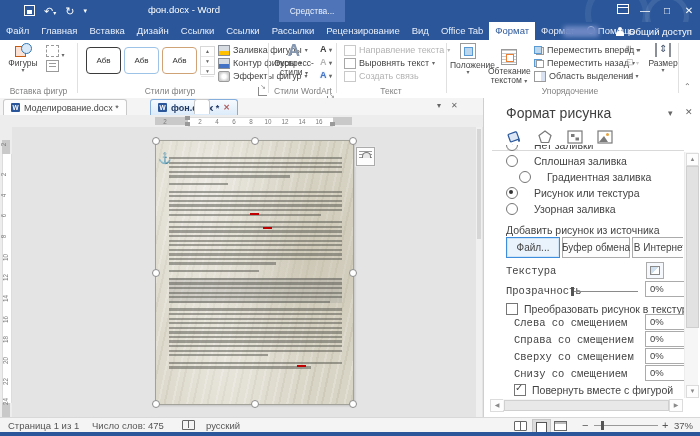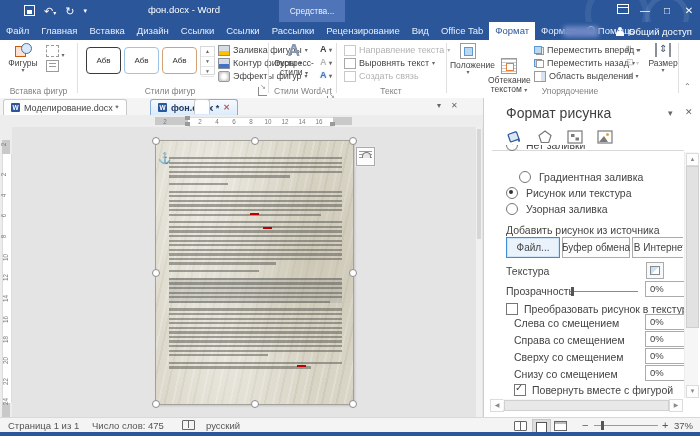--- a/index.html
+++ b/index.html
@@ -117,28 +117,28 @@
   .layoutopts i::after{content:"";position:absolute;left:3px;top:1px;width:7px;height:5px;border:1px solid #7a7a7a;border-bottom:none;border-radius:6px 6px 0 0;background:#e8e8e8;}
 
   
   .pane{left:483px;top:98px;width:217px;height:319px;background:#fff;border-left:1px solid #cfcfcf;color:#444;}
   .pane-title{left:22px;top:7px;font-size:14px;color:#404040;}
   .pane-ctl{font-size:9px;color:#666;}
   .pane-icons{left:20px;top:30px;display:flex;gap:8px;}
   .pane-ic{width:22px;height:18px;display:flex;align-items:center;justify-content:center;}
   .pane-divider{left:8px;top:52px;width:192px;height:1px;background:#d9d9d9;}
   .notch{left:24px;top:48px;width:8px;height:8px;background:#fff;border-left:1px solid #d9d9d9;border-top:1px solid #d9d9d9;transform:rotate(45deg);}
-  .radio-row{left:22px;height:13px;display:flex;align-items:center;gap:8px;font-size:10.5px;}
+  .radio-row{left:22px;height:13px;display:flex;align-items:center;gap:16px;font-size:10.5px;}
   .radio{width:10px;height:10px;border:1px solid #767676;border-radius:50%;background:#fff;position:relative;flex:none;}
   .radio.sel::after{content:"";position:absolute;left:2px;top:2px;width:4px;height:4px;border-radius:50%;background:#333;}
   .clipwrap{left:22px;top:47px;width:120px;height:7px;overflow:hidden;}
   .sec-label{left:22px;top:126px;font-size:10.5px;color:#444;}
   .srcbtn{top:139px;height:19px;background:#fdfdfd;border:1px solid #ababab;font-size:10px;color:#444;display:flex;align-items:center;justify-content:center;white-space:nowrap;}
   .srcbtn.focused{border:1px solid #3e8ddd;background:#eaf3fc;box-shadow:inset 0 0 0 1px #cfe4f7;}
-  .row-label{font-size:10.5px;color:#444;white-space:nowrap;}
+  .row-label{font-size:10.5px;color:#444;white-space:nowrap;font-family:Liberation Mono, monospace;}
   .valbox{position:absolute;left:161px;width:36px;height:14px;border:1px solid #ababab;background:#fff;font-size:9.5px;color:#444;line-height:14px;padding-left:4px;}
   .texbtn{left:162px;top:164px;width:16px;height:15px;border:1px solid #ababab;background:#f5f8fc;position:relative;}
   .texbtn::after{content:"";position:absolute;left:3px;top:3px;width:8px;height:7px;border:1px solid #8a8a8a;background:linear-gradient(135deg,#cfe0f0 0 50%,#fff 50%);}
   .slider-track{left:88px;top:193px;width:66px;height:1px;background:#8a8a8a;}
   .slider-thumb{left:87px;top:189px;width:3px;height:9px;background:#555;}
   .cb-row{height:13px;display:flex;align-items:center;gap:6px;font-size:10.5px;}
   .checkbox{width:10px;height:10px;border:1px solid #767676;background:#fff;flex:none;position:relative;}
   .checkbox.checked::after{content:"✓";position:absolute;left:0px;top:-3px;font-size:10px;color:#444;}
   .pvscroll{left:200px;top:54px;width:13px;height:246px;background:#f6f6f6;border-left:1px solid #ededed;}
   .scr-btn{position:absolute;left:1px;width:11px;height:11px;background:#fdfdfd;border:1px solid #dcdcdc;color:#8a8a8a;font-size:6px;text-align:center;line-height:11px;}
@@ -274,21 +274,21 @@
       <span>Создать связь</span>
     </div>
     <div class="abs grouplabel" style="left:336px;width:110px;">Текст</div>
     <div class="abs rsep" style="left:446px;"></div>
 
     <div class="abs bigbtn" style="left:450px;top:3px;width:36px;">
       <span class="pos-ic"></span>
       <div class="lbl">Положение</div>
       <div class="caret">▾</div>
     </div>
-    <div class="abs bigbtn" style="left:488px;top:18px;width:42px;">
+    <div class="abs bigbtn" style="left:488px;top:9px;width:42px;">
       <span class="wrap-ic"></span>
       <div class="lbl">Обтекание</div>
       <div class="lbl"><span>текстом</span> <span class="caret">▾</span></div>
     </div>
     <div class="abs fillline" style="left:534px;top:4px;">
       <span class="fwd-ic"></span>
       <span>Переместить вперед</span>
         <span class="caret">▾</span>
     </div>
     <div class="abs fillline" style="left:534px;top:17px;">
@@ -482,20 +482,24 @@
     </div>
     <div class="abs notch"></div>
     <div class="abs pane-divider"></div>
 
     <div class="abs clipwrap">
       <div class="radio-row" style="position:relative;left:0;transform:translateY(-7px);">
         <span class="radio"></span>
         <span>Нет заливки</span>
       </div>
     </div>
+    <div class="abs radio-row" style="top:56px;">
+      <span class="radio"></span>
+      <span>Сплошная заливка</span>
+    </div>
     <div class="abs radio-row" style="top:72px;padding-left:13px;">
       <span class="radio"></span>
       <span>Градиентная заливка</span>
     </div>
     <div class="abs radio-row" style="top:104px;">
       <span class="radio"></span>
       <span>Узорная заливка</span>
     </div>
     <div class="abs radio-row" style="top:88px;">
       <span class="radio sel"></span>

